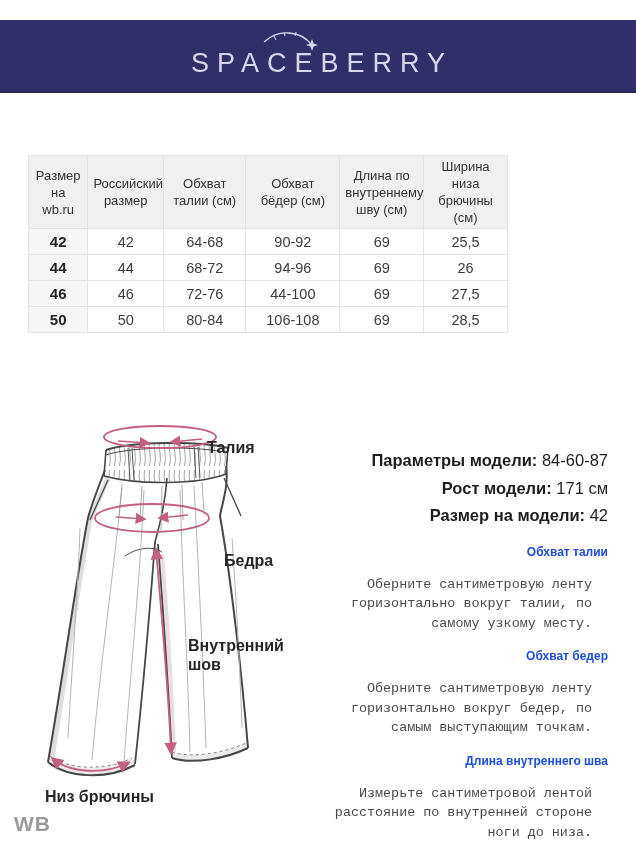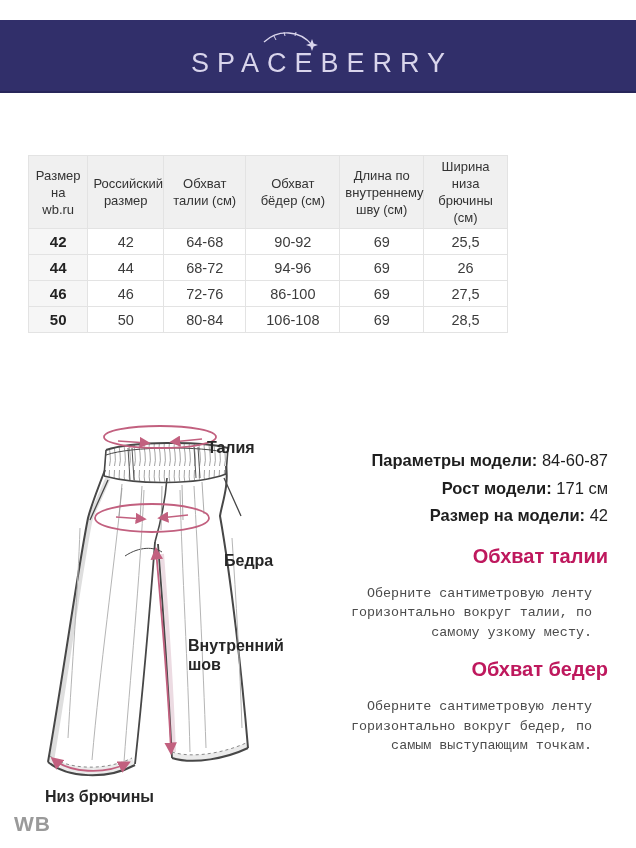--- a/index.html
+++ b/index.html
@@ -41,21 +41,21 @@
   .lbl-hem{left:45px;top:787px;}
 
   .pants-svg{position:absolute;left:22px;top:408px;}
 
   
   .info-col{position:absolute;left:292px;top:447px;width:316px;text-align:right;}
   .model-line{font-size:16.5px;line-height:27.5px;color:#1e1e1e;}
   .model-line b{font-weight:700;}
   .measure-sections{margin-top:15px;}
   .measure-section{margin-bottom:10px;}
-  .measure-section h3{margin:0 0 7px 0;font-size:20px;font-weight:700;color:#be185d;}
+  .measure-section h3{margin:0 0 7px 0;font-size:12px;font-weight:700;color:#1d4ed8;}
   .measure-section p{margin:16px;font-size:13.4px;line-height:19.5px;color:var(--text_muted);font-family:Liberation Mono, monospace;}
 
   .watermark{position:absolute;left:14px;top:812px;font-size:21px;font-weight:700;
         color:var(--watermark_gray);letter-spacing:1px;}
 
   .pink{stroke:var(--accent_pink);fill:none;}
   .pinkfill{fill:var(--accent_pink);}
 </style>
 </head>
 <body>
@@ -106,21 +106,21 @@
         <td>44</td>
         <td>68-72</td>
         <td>94-96</td>
         <td>69</td>
         <td>26</td>
       </tr>
       <tr>
         <th>46</th>
         <td>46</td>
         <td>72-76</td>
-        <td>86-100</td>
+        <td>44-100</td>
         <td>69</td>
         <td>27,5</td>
       </tr>
       <tr>
         <th>50</th>
         <td>50</td>
         <td>80-84</td>
         <td>106-108</td>
         <td>69</td>
         <td>28,5</td>
@@ -212,17 +212,21 @@
 
     <div class="measure-sections">
       <div class="measure-section">
         <h3>Обхват талии</h3>
         <p>Оберните сантиметровую ленту горизонтально вокруг талии, по самому узкому месту.</p>
       </div>
       <div class="measure-section">
         <h3>Обхват бедер</h3>
         <p>Оберните сантиметровую ленту горизонтально вокруг бедер, по самым выступающим точкам.</p>
       </div>
+      <div class="measure-section">
+        <h3>Длина внутреннего шва</h3>
+        <p>Измерьте сантиметровой лентой расстояние по внутренней стороне ноги до низа.</p>
+      </div>
     </div>
   </div>
 
   <div class="watermark">WB</div>
 </div>
 
 </body></html>

